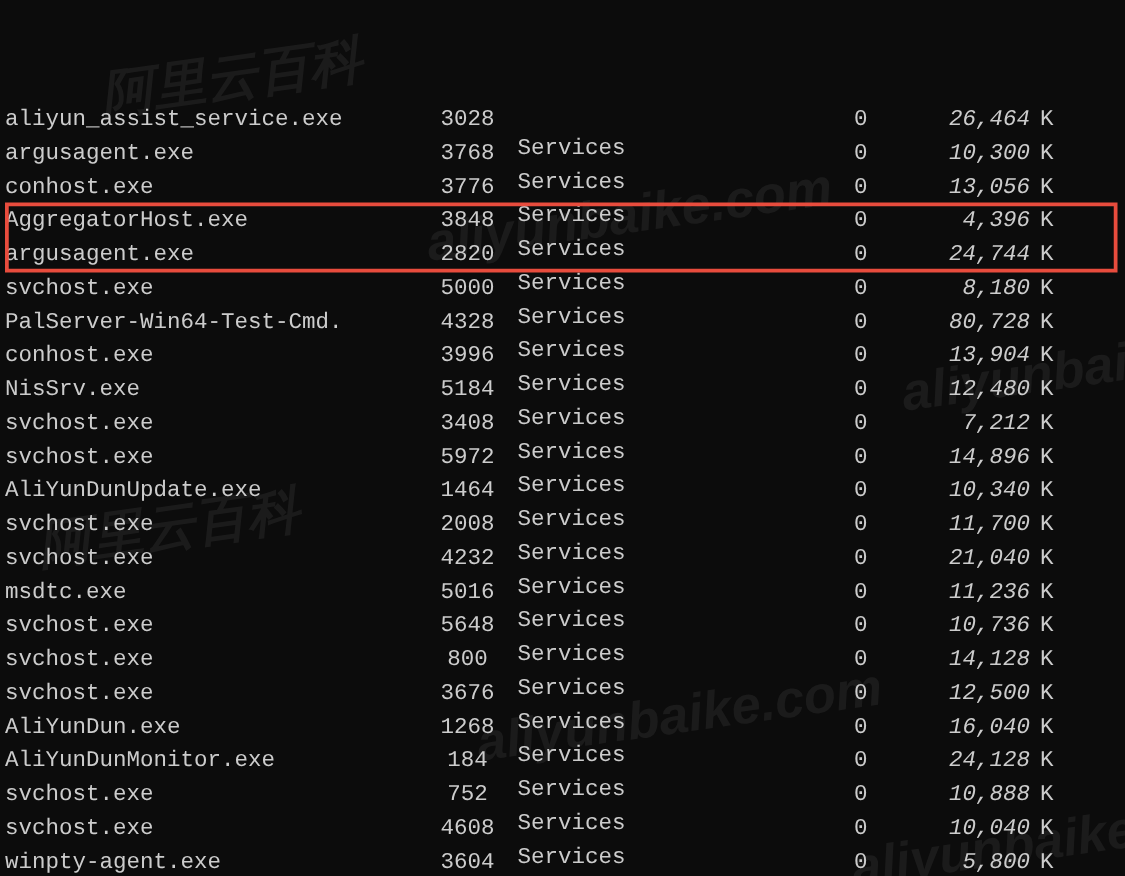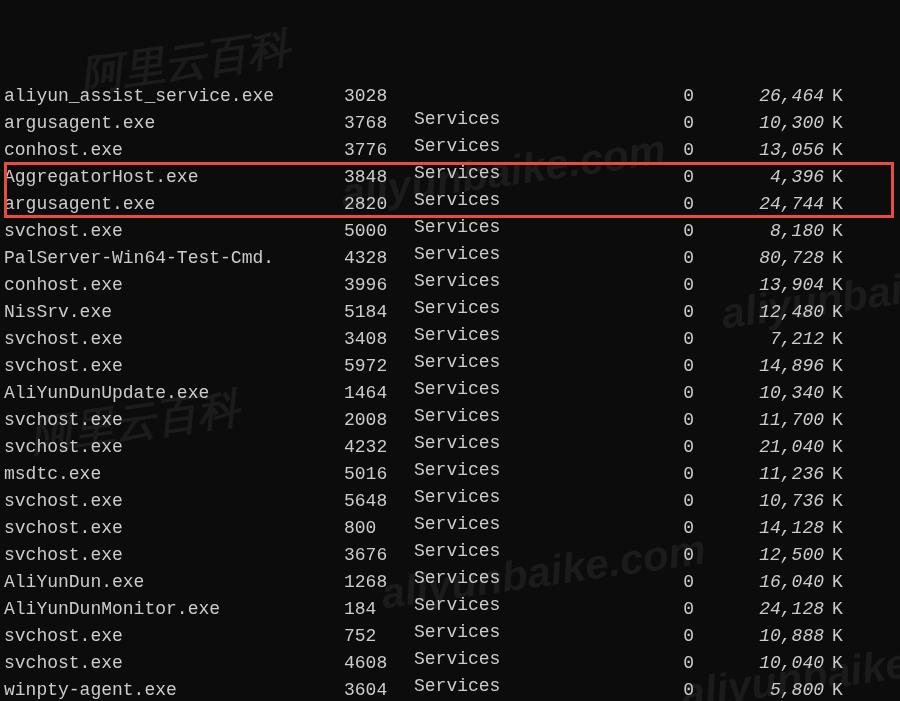--- a/index.html
+++ b/index.html
@@ -27,21 +27,21 @@
       display: flex;
       height: 27px;
       align-items: center;
     }
     .col-name {
       width: 340px;
       overflow: hidden;
     }
     .col-pid {
       width: 60px;
-      text-align: left;
+      text-align: center;
     }
     .col-session {
       width: 110px;
       padding-left: 10px;
       margin-top: 45px;
     }
     .col-sessnum {
       width: 180px;
       text-align: right;
     }

